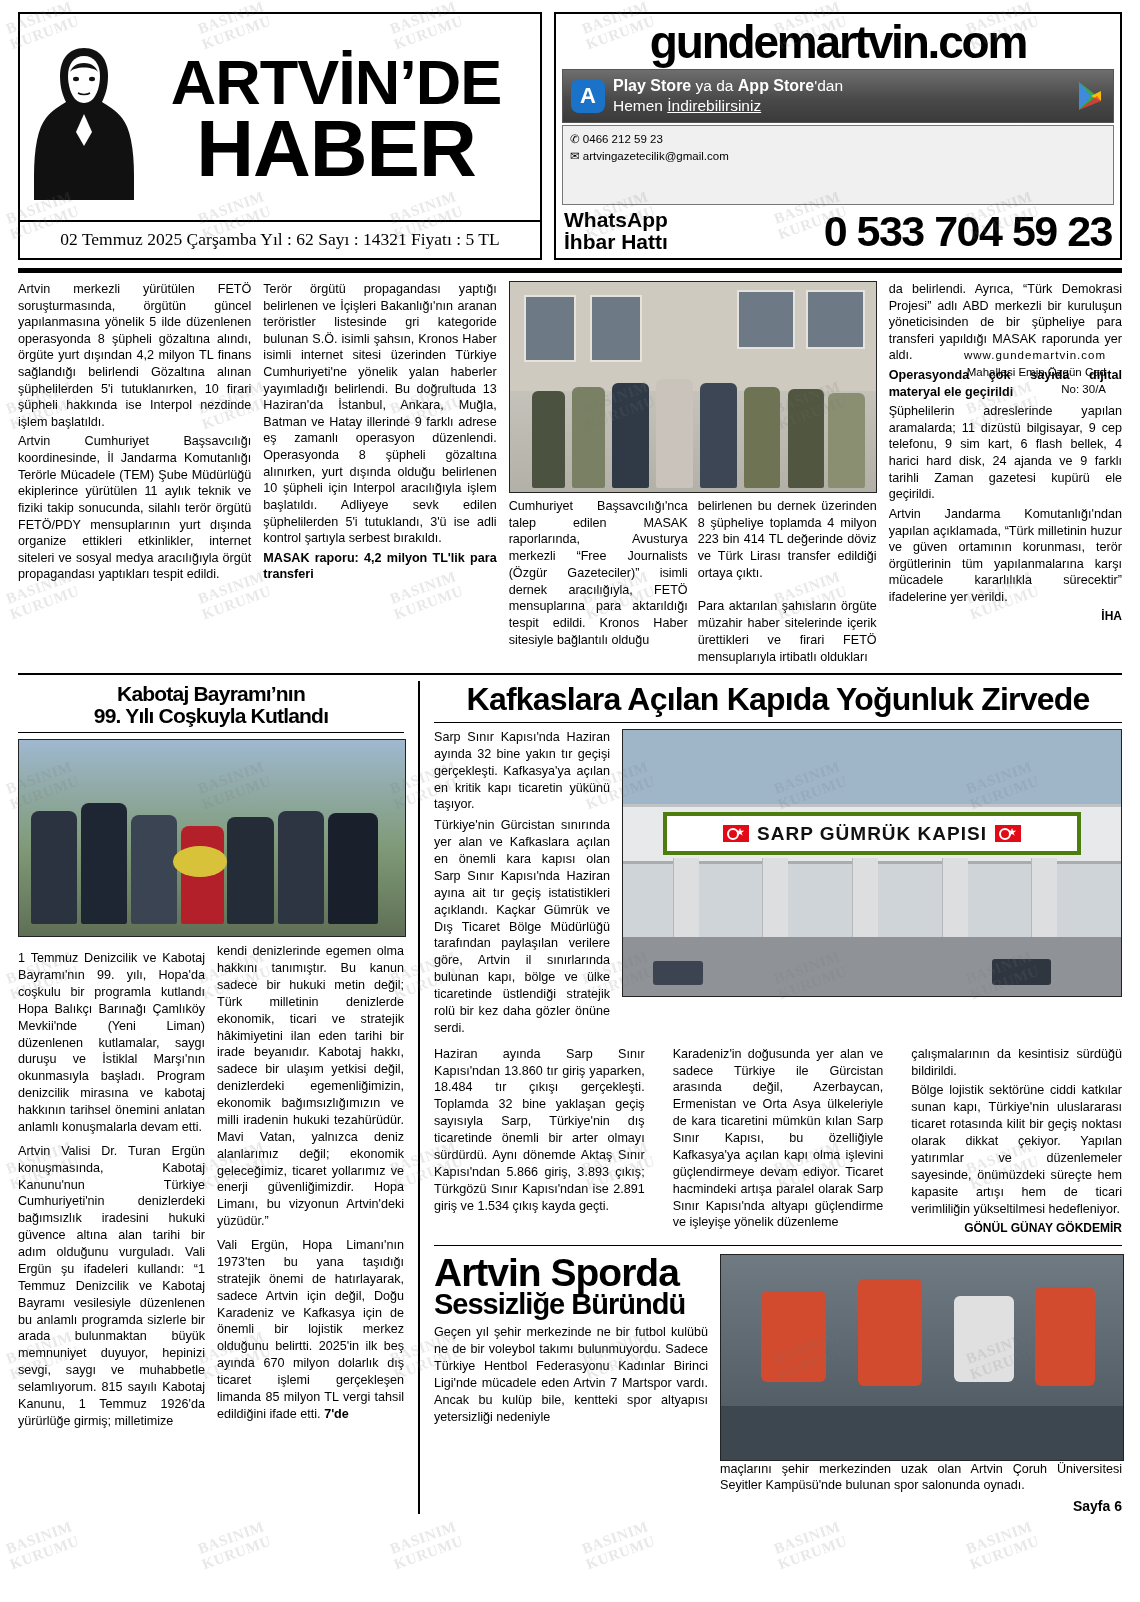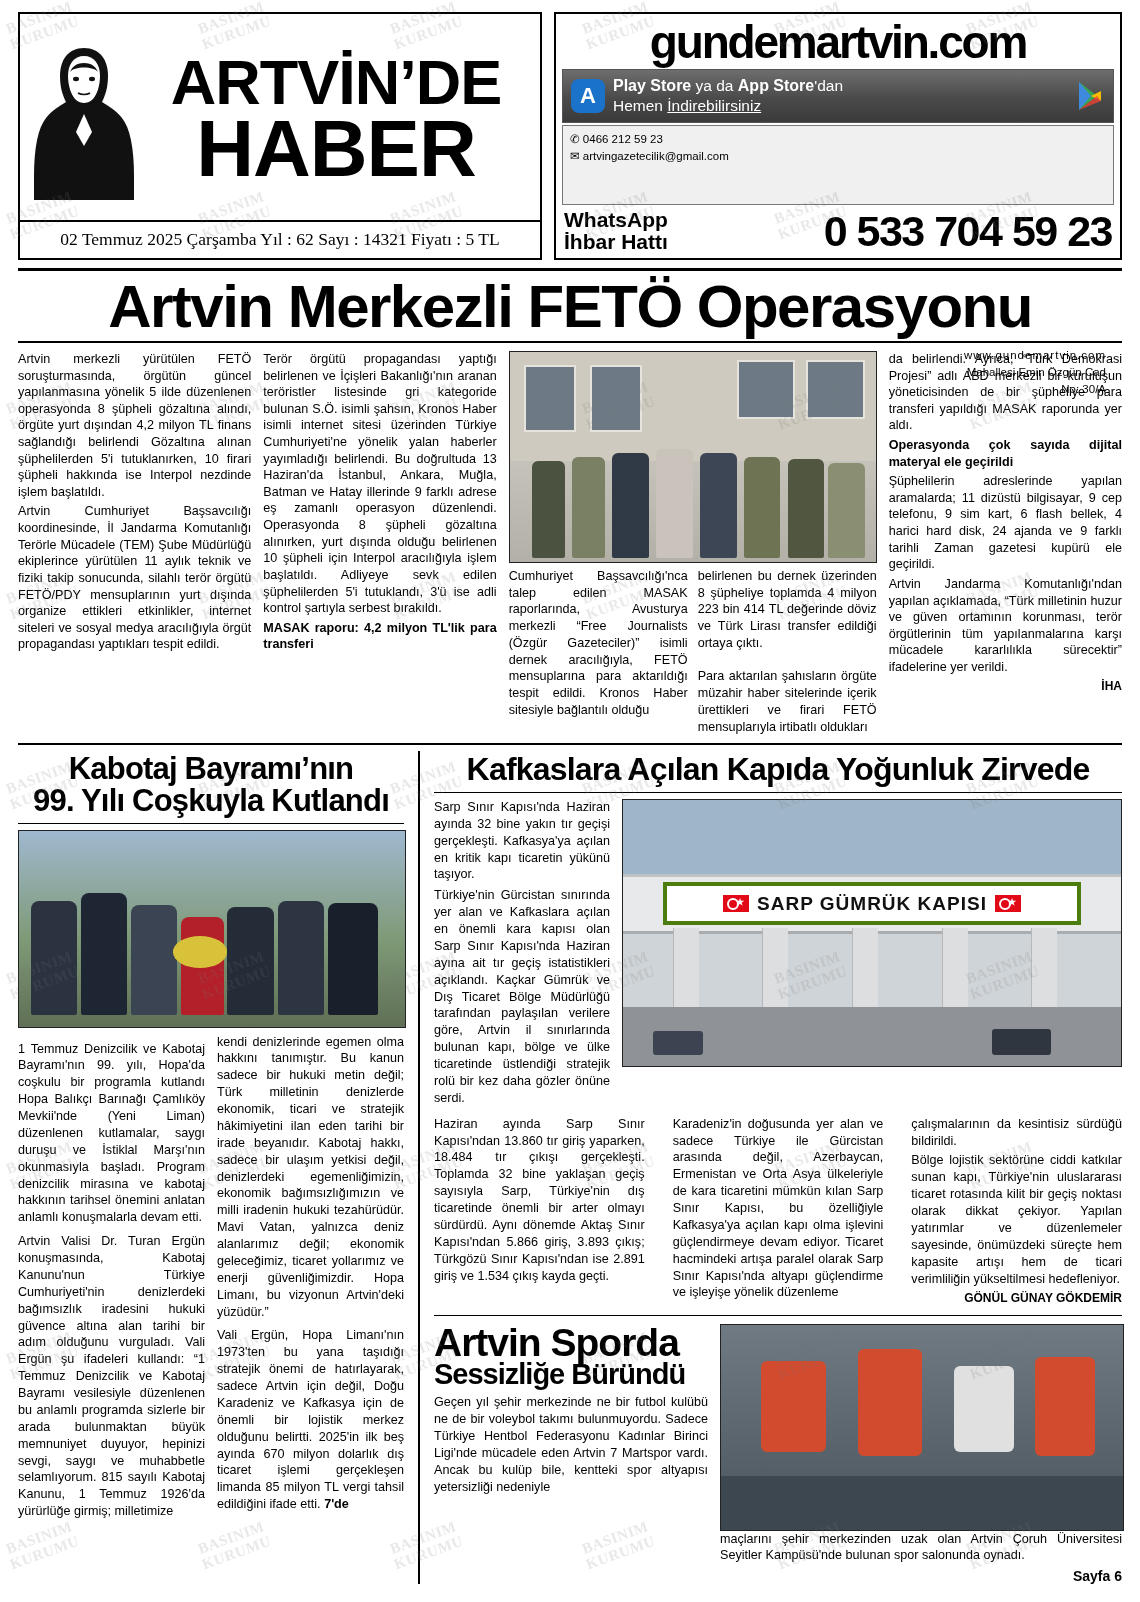--- a/index.html
+++ b/index.html
@@ -213,21 +213,21 @@
   .lower-right { flex: 1; }
 
   h2.sub-headline {
     font-size: 32px;
     font-weight: bold;
     text-align: center;
     line-height: 1.02;
     margin: 2px 0 6px 0;
     letter-spacing: -0.8px;
   }
-  h2.sub-headline.left-head { font-size: 31px; }
+  h2.sub-headline.left-head { font-size: 21px; }
   .thin-rule { border-top: 1.5px solid #000; margin: 5px 0 6px; }
   .photo-kabotaj { width: 100%; height: 196px; margin-bottom: 6px; }
   .two-col {
     column-count: 2;
     column-gap: 12px;
     font-size: 12.6px;
     line-height: 1.34;
     text-align: justify;
   }
   .two-col p { margin: 7px 0 3px 0; }
@@ -358,21 +358,20 @@
         <div class="wa-label">
           <div>WhatsApp</div>
           <div>İhbar Hattı</div>
         </div>
         <div class="wa-number">0 533 704 59 23</div>
       </div>
     </div>
   </div>
 
   <div class="headline-rule"></div>
-  <h1 class="headline">Artvin Merkezli FETÖ Operasyonu</h1>
   <div class="rule-thin"></div>
 
   <div class="story-main">
     <div class="col">
       <p>Artvin merkezli yürütülen FETÖ soruşturmasında, örgütün güncel yapılanmasına yönelik 5 ilde düzenlenen operasyonda 8 şüpheli gözaltına alındı, örgüte yurt dışından 4,2 milyon TL finans sağlandığı belirlendi Gözaltına alınan şüphelilerden 5'i tutuklanırken, 10 firari şüpheli hakkında ise Interpol nezdinde işlem başlatıldı.</p>
       <p>Artvin Cumhuriyet Başsavcılığı koordinesinde, İl Jandarma Komutanlığı Terörle Mücadele (TEM) Şube Müdürlüğü ekiplerince yürütülen 11 aylık teknik ve fiziki takip sonucunda, silahlı terör örgütü FETÖ/PDY mensuplarının yurt dışında organize ettikleri etkinlikler, internet siteleri ve sosyal medya aracılığıyla örgüt propagandası yaptıkları tespit edildi.</p>
     </div>
 
     <div class="col">
       <p>Terör örgütü propagandası yaptığı belirlenen ve İçişleri Bakanlığı'nın aranan teröristler listesinde gri kategoride bulunan S.Ö. isimli şahsın, Kronos Haber isimli internet sitesi üzerinden Türkiye Cumhuriyeti'ne yönelik yalan haberler yayımladığı belirlendi. Bu doğrultuda 13 Haziran'da İstanbul, Ankara, Muğla, Batman ve Hatay illerinde 9 farklı adrese eş zamanlı operasyon düzenlendi. Operasyonda 8 şüpheli gözaltına alınırken, yurt dışında olduğu belirlenen 10 şüpheli için Interpol aracılığıyla işlem başlatıldı. Adliyeye sevk edilen şüphelilerden 5'i tutuklandı, 3'ü ise adli kontrol şartıyla serbest bırakıldı.</p>

